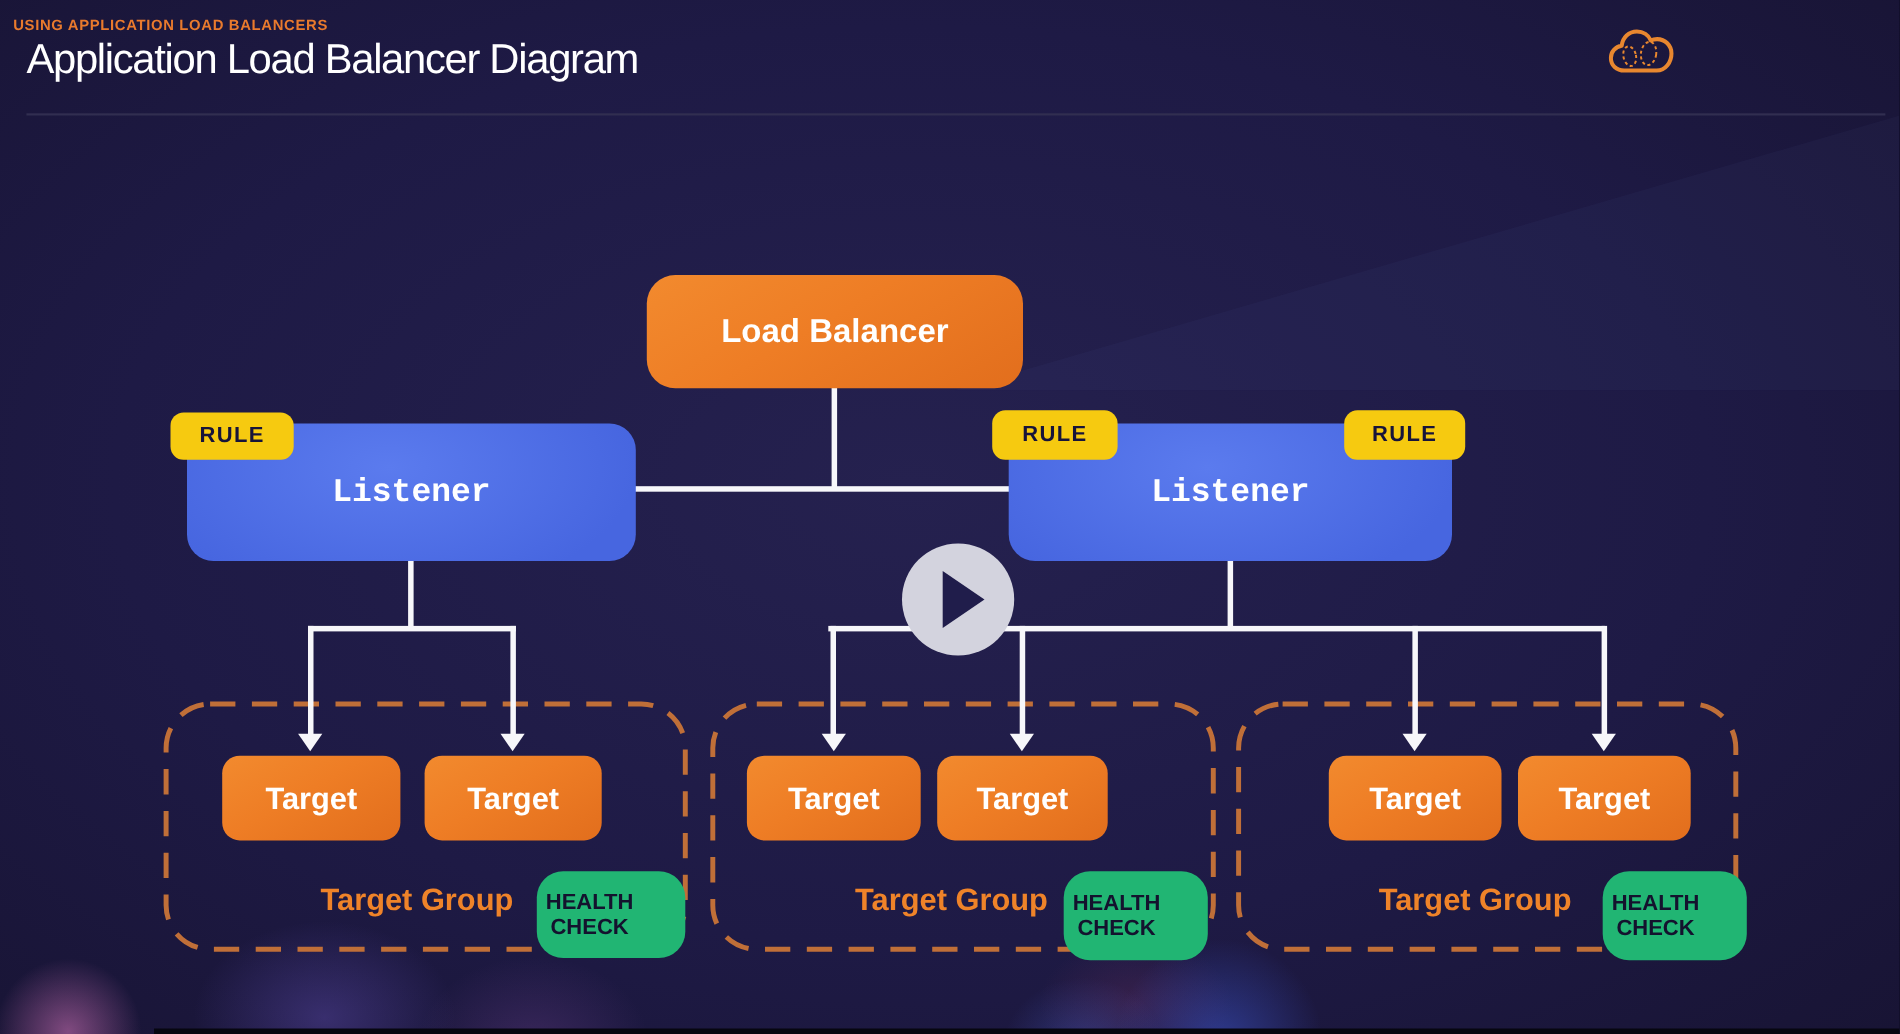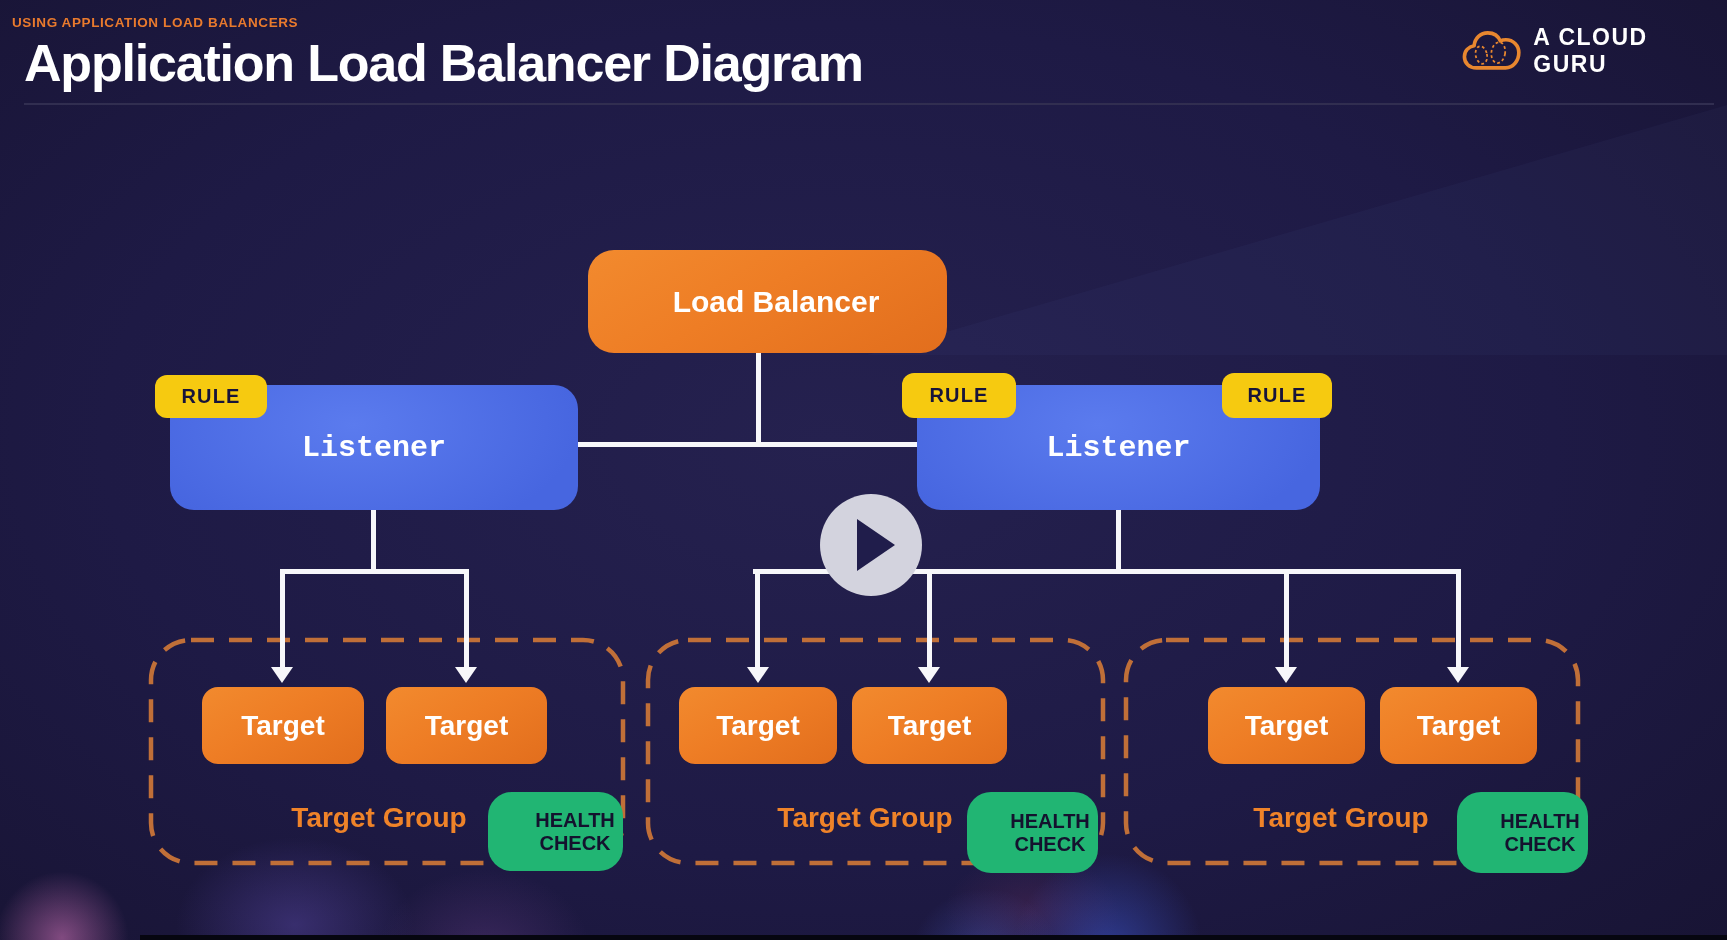--- a/index.html
+++ b/index.html
@@ -16,21 +16,21 @@
     radial-gradient(95px 95px at 62px 938px, rgba(214,118,188,0.55), transparent 70%),
     radial-gradient(170px 125px at 295px 925px, rgba(104,84,190,0.38), transparent 70%),
     radial-gradient(150px 115px at 485px 950px, rgba(118,70,150,0.32), transparent 70%),
     radial-gradient(135px 135px at 1108px 948px, rgba(64,92,220,0.50), transparent 70%),
     radial-gradient(105px 95px at 985px 955px, rgba(80,100,210,0.38), transparent 70%),
     radial-gradient(125px 85px at 1032px 912px, rgba(150,60,110,0.22), transparent 70%);}
   .bottom-bar{position:absolute;left:140px;right:0;bottom:0;height:5px;background:#060610;}
   
   .eyebrow{position:absolute;left:12px;top:15px;font-size:13.5px;font-weight:700;
     letter-spacing:0.6px;color:#e97a2d;}
-  .title{position:absolute;left:24px;top:33px;font-size:52px;font-weight:700;
+  .title{position:absolute;left:24px;top:33px;font-size:38px;font-weight:400;
     letter-spacing:-1.2px;color:#ffffff;}
   .divider{position:absolute;left:24px;top:103px;width:1690px;height:2px;background:#312e50;}
   .brand{position:absolute;left:1462px;top:24px;display:flex;align-items:center;}
   .brand-name{margin-left:10px;font-size:23px;font-weight:700;letter-spacing:1.5px;color:#ffffff;}
   
   .line{position:absolute;background:#f7f7fa;z-index:2;}
   .arrow-head{position:absolute;width:0;height:0;z-index:2;
     border-left:11px solid transparent;border-right:11px solid transparent;
     border-top:16px solid #f7f7fa;}
   
@@ -40,21 +40,21 @@
   .node-blue{background:radial-gradient(300px 160px at 45% 32%,#5b7bee 0%,#4766e0 75%);}
   .lb{border-radius:26px;font-size:30px;}
   .listener{border-radius:24px;font-size:30px;font-family:Liberation Mono, monospace;}
   .target{border-radius:16px;font-size:28px;}
   .rule{position:absolute;display:flex;align-items:center;justify-content:center;
     background:#f6ca10;color:#17143a;font-weight:700;font-size:20px;letter-spacing:1.2px;
     border-radius:12px;z-index:4;}
   .group-outline{position:absolute;z-index:1;}
   .glabel{position:absolute;font-size:28px;font-weight:700;color:#ef8329;
     text-align:center;z-index:3;}
-  .health{position:absolute;display:flex;align-items:center;justify-content:flex-end;
+  .health{position:absolute;display:flex;align-items:center;justify-content:flex-start;
     background:#21b573;color:#14122e;font-weight:700;font-size:20px;line-height:1.12;
     border-radius:24px;text-align:center;z-index:4;}
   .health span{width:96px;display:block;}
   
   .play-btn{position:absolute;left:820px;top:494px;width:102px;height:102px;border-radius:50%;
     background:#d3d3de;z-index:6;display:flex;align-items:center;justify-content:center;
     cursor:pointer;}
   .play-tri{width:0;height:0;margin-left:10px;
     border-top:26px solid transparent;border-bottom:26px solid transparent;
     border-left:38px solid #201d4b;}
@@ -71,21 +71,20 @@
   <div class="eyebrow">USING APPLICATION LOAD BALANCERS</div>
   <div class="title">Application Load Balancer Diagram</div>
   <div class="divider"></div>
 
   <div class="brand">
     <svg width="62" height="46" viewBox="0 0 76 54">
       <path d="M18 48 C9 48 3 42 3 34 C3 27 8 21.5 15 20.5 C16 11 23 4.5 32 4.5 C39 4.5 45 8.5 47.5 14.5 C49.5 13.5 52 13 54.5 13 C63.5 13 70.5 20 70.5 29 C70.5 38.5 64 48 54 48 Z" stroke="#e8872f" stroke-width="4.5" fill="none" stroke-linejoin="round"></path>
       <ellipse cx="24" cy="32" rx="7" ry="11" stroke="#e8872f" stroke-width="2.2" fill="none" stroke-dasharray="3.5 3" transform="rotate(-12 24 32)"></ellipse>
       <ellipse cx="45" cy="29" rx="8.5" ry="13" stroke="#e8872f" stroke-width="2.2" fill="none" stroke-dasharray="3.5 3" transform="rotate(8 45 29)"></ellipse>
     </svg>
-    <span class="brand-name">A CLOUD GURU</span>
   </div>
 
   <div class="line" style="left:756px;top:350px;width:5px;height:95px;"></div>
   <div class="line" style="left:577px;top:442px;width:341px;height:5px;"></div>
 
   <div class="line" style="left:371px;top:505px;width:5px;height:66px;"></div>
   <div class="line" style="left:280px;top:569px;width:189px;height:5px;"></div>
   <div class="line" style="left:280px;top:569px;width:5px;height:99px;"></div>
   <div class="line" style="left:464px;top:569px;width:5px;height:99px;"></div>
   <div class="arrow-head" style="left:271px;top:667px;"></div>
@@ -95,21 +94,21 @@
   <div class="line" style="left:753px;top:569px;width:706px;height:5px;"></div>
   <div class="line" style="left:755px;top:569px;width:5px;height:99px;"></div>
   <div class="line" style="left:927px;top:569px;width:5px;height:99px;"></div>
   <div class="line" style="left:1284px;top:569px;width:5px;height:99px;"></div>
   <div class="line" style="left:1456px;top:569px;width:5px;height:99px;"></div>
   <div class="arrow-head" style="left:747px;top:667px;"></div>
   <div class="arrow-head" style="left:918px;top:667px;"></div>
   <div class="arrow-head" style="left:1275px;top:667px;"></div>
   <div class="arrow-head" style="left:1447px;top:667px;"></div>
 
-  <div class="node node-orange lb" style="left:588px;top:250px;width:342px;height:103px;padding-left:17px;">
+  <div class="node node-orange lb" style="left:588px;top:250px;width:342px;height:103px;">
     <span>Load Balancer</span>
   </div>
 
   <div class="node node-blue listener" style="left:170px;top:385px;width:408px;height:125px;">
     <span>Listener</span>
   </div>
   <div class="node node-blue listener" style="left:917px;top:385px;width:403px;height:125px;">
     <span>Listener</span>
   </div>
 

